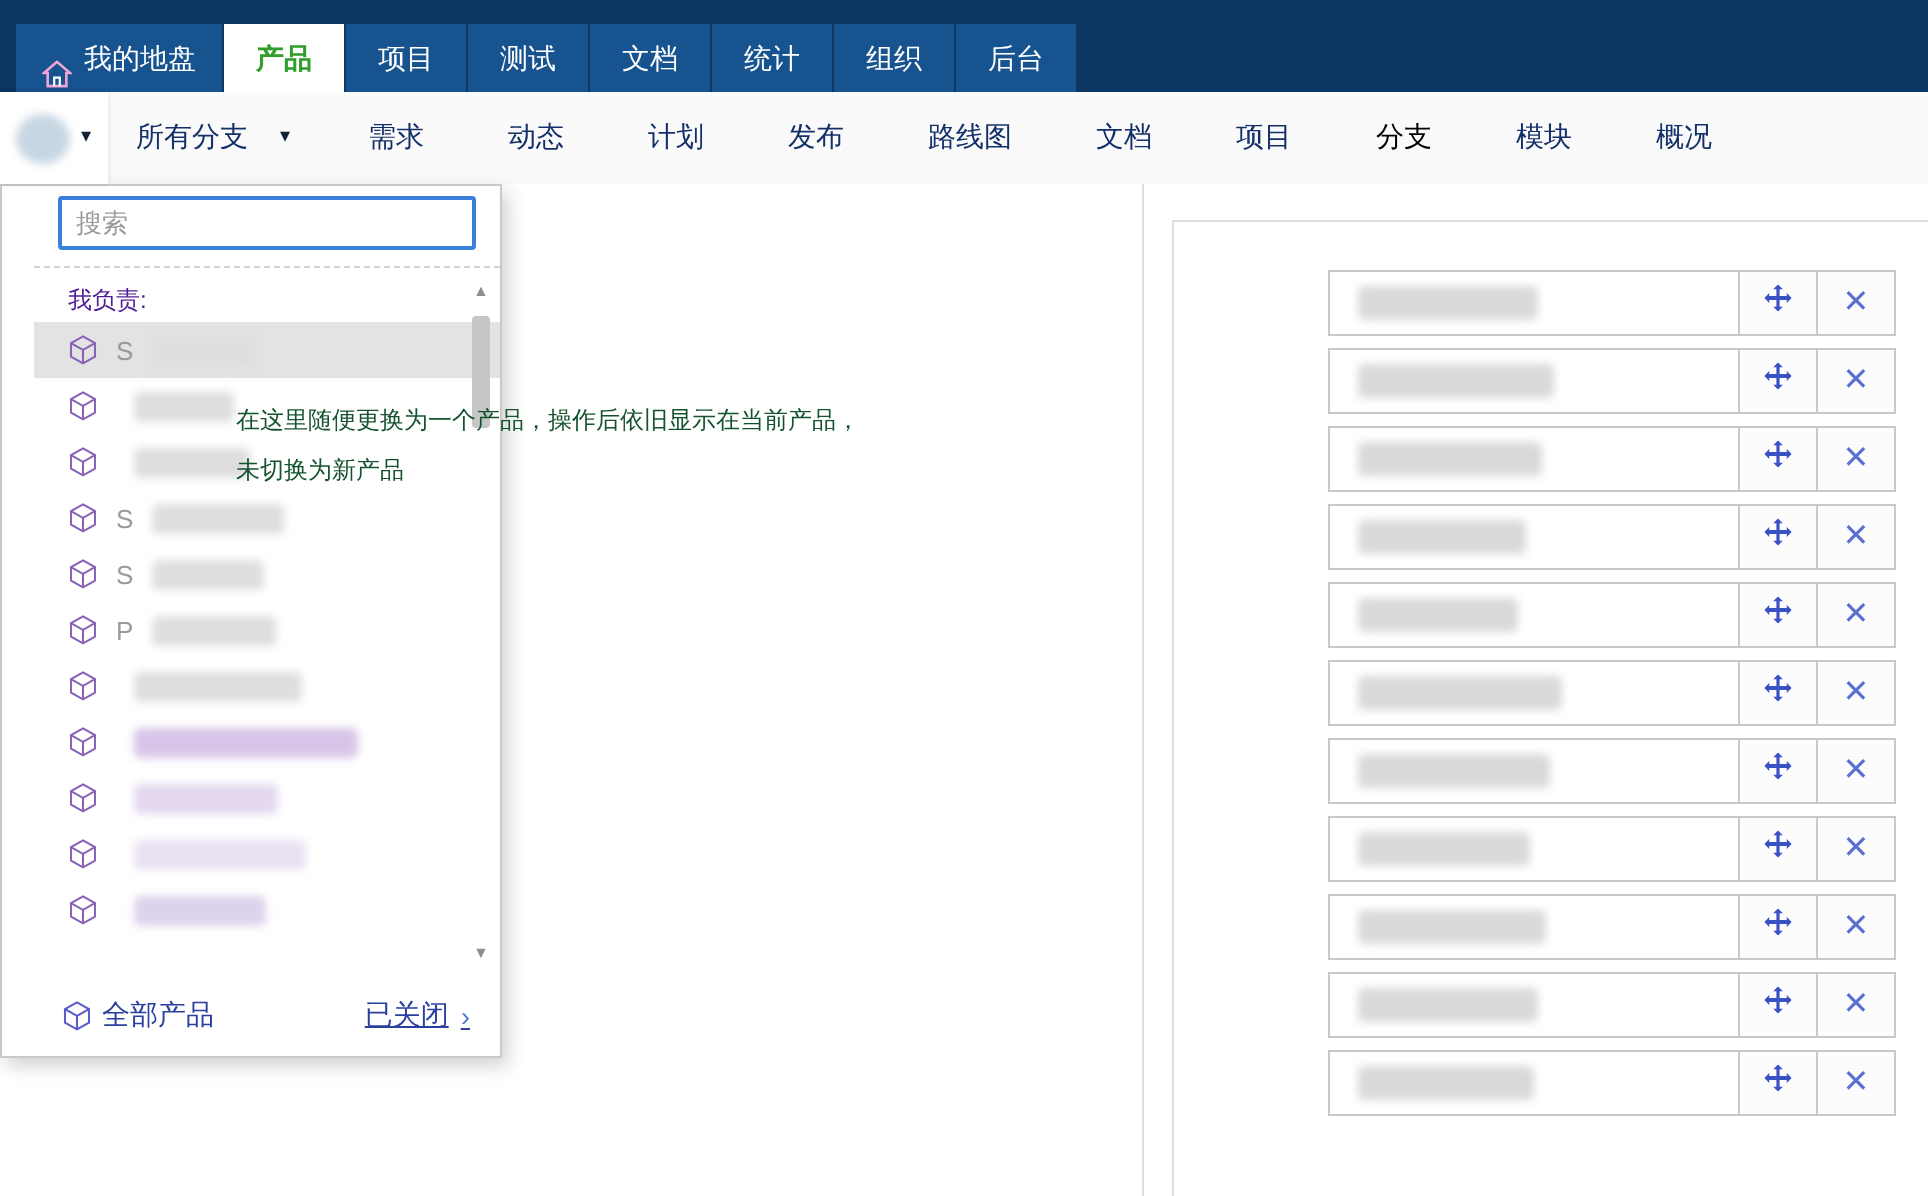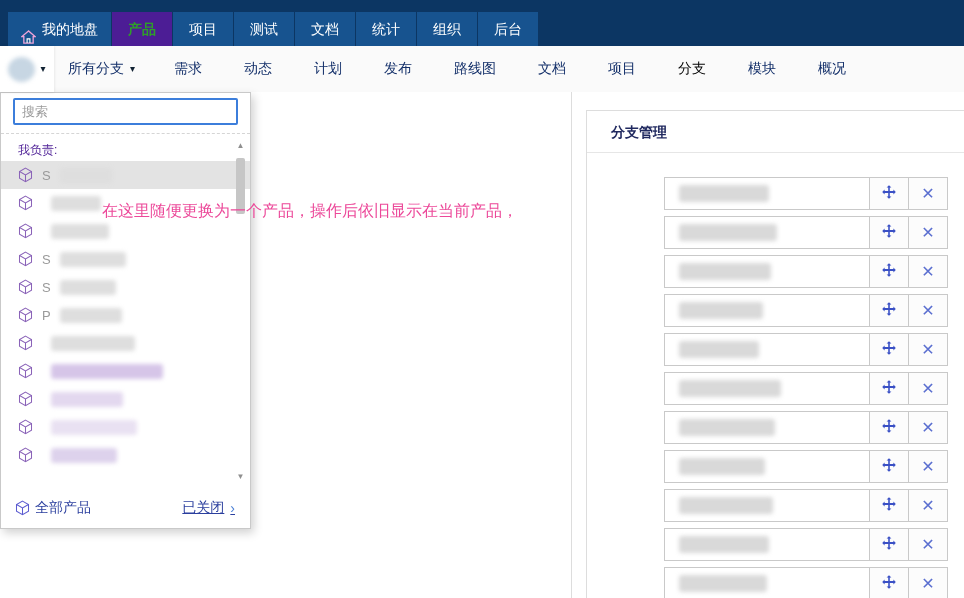--- a/index.html
+++ b/index.html
@@ -6,40 +6,40 @@
   html,body { width:964px; height:598px; overflow:hidden; background:#fff;
     font-family:"Liberation Sans","DejaVu Sans",sans-serif; }
 
   
   .topnav { position:absolute; top:0; left:0; right:0; height:46px; background:#0c3663; }
   .topnav-tabs { position:absolute; bottom:0; left:8px; display:flex; }
   .tab { height:34px; line-height:34px; background:#17538f; color:#fff; font-size:14px;
     text-align:center; margin-right:1px; cursor:pointer; }
   .tab.home { padding:0 13px; display:flex; align-items:center; gap:6px; }
   .tab.plain { width:60px; }
-  .tab.active { background:#4c1d95; color:#2f9e2a; font-weight:bold; }
+  .tab.active { background:#ffffff; color:#2f9e2a; font-weight:bold; }
   .home-ico { width:15px; height:14px; display:inline-block; }
 
   
   .subnav { position:absolute; top:46px; left:0; right:0; height:46px; background:#fafafa;
     display:flex; align-items:center; font-size:14px; color:#14306a; }
   .product-switcher { width:54px; height:46px; background:#fff; display:flex;
     align-items:center; justify-content:center; gap:5px; cursor:pointer;
     box-shadow:0 0 3px rgba(0,0,0,.12); position:relative; z-index:6; }
   .p-blob { width:27px; height:25px; border-radius:50%; background:#c7d6e3; filter:blur(2px); }
   .caret { font-size:10px; color:#123; line-height:1; }
-  .branch-filter { margin-left:14px; display:flex; align-items:center; gap:6px; cursor:pointer;text-align:center; }
+  .branch-filter { margin-left:14px; display:flex; align-items:center; gap:16px; cursor:pointer;text-align:center; }
   .subnav-items { display:flex; margin-left:20px; gap:23px; }
   .subnav-item { cursor:pointer;margin-left:19px; }
   .subnav-item.active { color:#000000; }
 
   
   .dropdown { position:absolute; left:0; top:92px; width:251px; height:437px; background:#fff;
     border:1px solid #c9c9c9; box-shadow:3px 4px 9px rgba(0,0,0,.18); z-index:5;
-    display:flex; flex-direction:column; }
+    display:flex; flex-direction:column;padding-left:16px; }
   .search-wrap { padding:5px 12px 8px 12px; }
   .search-input { width:100%; height:27px; border:2px solid #3c7edb; border-radius:2px;
     font-size:13px; padding:0 7px; outline:none; color:#333;
     font-family:"Liberation Sans","DejaVu Sans",sans-serif; }
   .search-input::placeholder { color:#9a9a9a; }
   .dashed { border-top:1px dashed #d5d5d5; }
   .plist { position:relative; flex:1; overflow:hidden; padding-top:5px; }
   .section-label { padding:3px 17px 2px; font-size:12px; color:#4c1d95; height:22px; }
   .pitem { height:28px; display:flex; align-items:center; gap:9px; padding:0 17px;
     font-size:13px; color:#9a9a9a; cursor:pointer; }
@@ -53,22 +53,22 @@
   .sb-arrow.down { position:absolute; bottom:0; }
   .sb-thumb { position:absolute; top:19px; left:2px; width:9px; height:56px; background:#c6c6c6;
     border-radius:2px; cursor:pointer; }
   .dd-footer { height:40px; display:flex; align-items:center; justify-content:space-between;
     padding:0 15px 0 14px; font-size:14px; }
   .link-all { display:flex; align-items:center; gap:5px; color:#2b3f9e; cursor:pointer; }
   .link-closed { color:#2b3f9e; cursor:pointer; display:flex; align-items:center; gap:6px;text-decoration:underline; }
   .chev { color:#4a7fd6; font-size:14px; }
 
   
-  .annotation { position:absolute; left:102px; top:198px; width:470px; font-size:16px;
-    line-height:25px; color:#ec4899; z-index:9; pointer-events:none; }
+  .annotation { position:absolute; left:118px; top:198px; width:470px; font-size:12px;
+    line-height:25px; color:#14532d; z-index:9; pointer-events:none; }
 
   
   .v-divider { position:absolute; left:571px; top:92px; bottom:0; width:1px; background:#ddd; }
   .branch-panel { position:absolute; left:586px; top:110px; right:0; bottom:0; background:#fff;
     border:1px solid #ddd; border-right:none; border-bottom:none; }
   .panel-header { height:42px; line-height:42px; padding-left:24px; font-size:14px;
     font-weight:bold; color:#20295f; border-bottom:1px solid #e6e6e6; }
   .rows { padding:24px 0 0 77px; }
   .brow { width:284px; height:33px; display:flex; border:1px solid #c9c9c9; margin-bottom:6px;
     background:#fff; }
@@ -304,26 +304,26 @@
     </span>
     <span class="link-closed">
       <span>已关闭</span>
       <span class="chev">›</span>
     </span>
   </div>
 </div>
 
 <div class="annotation">
   <div>在这里随便更换为一个产品，操作后依旧显示在当前产品，</div>
+  <div>未切换为新产品</div>
 </div>
 
 <div class="v-divider"></div>
 
 <div class="branch-panel">
-  <div class="panel-header">分支管理</div>
   <div class="rows">
 
   <div class="brow" style="--bw: 90px;">
         <div class="brow-input">
           <span class="blob"></span>
         </div>
         <div class="brow-btn">
           <span>
             <svg viewBox="0 0 20 20" width="16" height="16">
               <path d="M10 1.5 L13 4.5 H11 V8.8 H15.5 V6.8 L18.5 10 L15.5 13.2 V11.2 H11 V15.5 H13 L10 18.5 L7 15.5 H9 V11.2 H4.5 V13.2 L1.5 10 L4.5 6.8 V8.8 H9 V4.5 H7 Z" fill="#3a50c5"></path>

